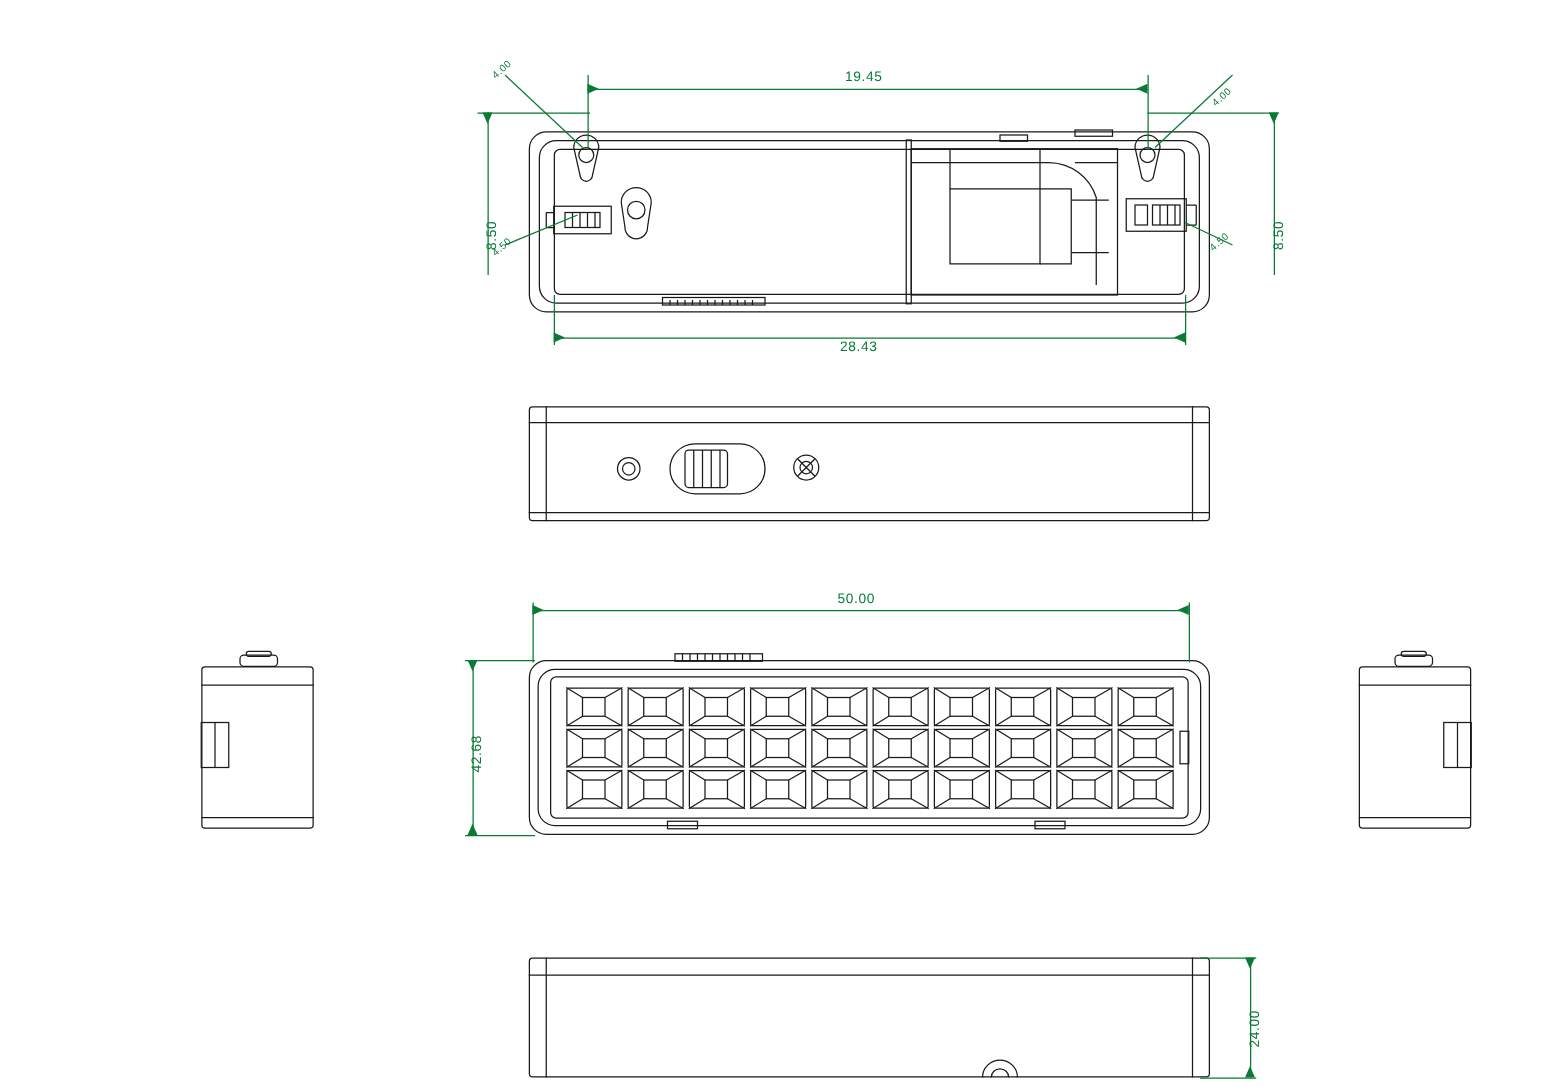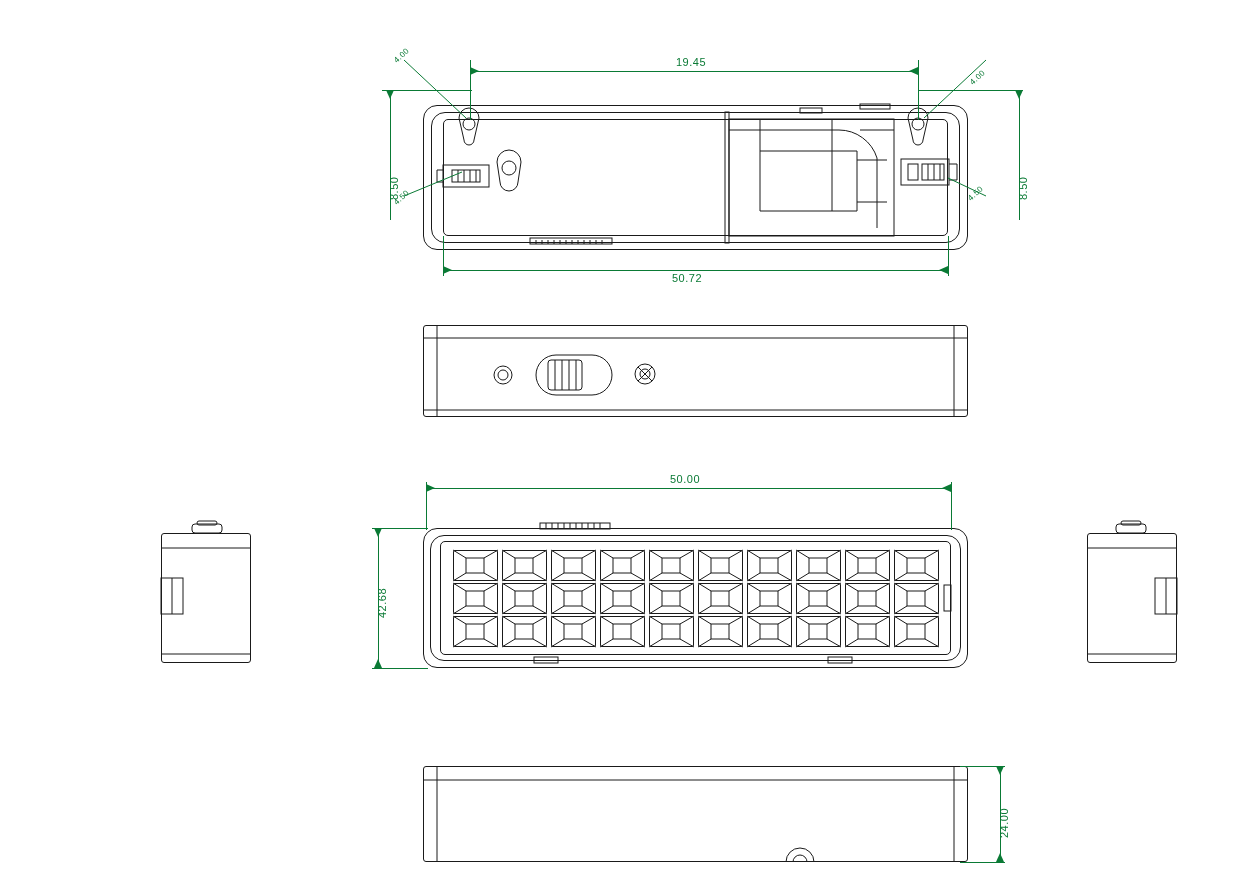--- a/index.html
+++ b/index.html
@@ -159,21 +159,21 @@
     <div class="arrow left" style="left:909px;top:67px;"></div>
     <div class="ext-v" style="left:470px;top:60px;height:60px;"></div>
     <div class="ext-v" style="left:918px;top:60px;height:60px;"></div>
     <div class="dim-label" style="left:676px;top:56px;">19.45</div>
 
     <div class="dim-h" style="left:443px;top:270px;width:505px;"></div>
     <div class="arrow right" style="left:443px;top:266px;"></div>
     <div class="arrow left" style="left:939px;top:266px;"></div>
     <div class="ext-v" style="left:443px;top:236px;height:40px;"></div>
     <div class="ext-v" style="left:948px;top:236px;height:40px;"></div>
-    <div class="dim-label" style="left:672px;top:272px;">50.72</div>
+    <div class="dim-label" style="left:672px;top:272px;">28.43</div>
 
     <div class="dim-v" style="left:390px;top:90px;height:130px;"></div>
     <div class="arrow down" style="left:386px;top:90px;"></div>
     <div class="ext-h" style="left:382px;top:90px;width:90px;"></div>
     <div class="dim-label vert" style="left:388px;top:200px;">8.50</div>
 
     <div class="dim-v" style="left:1019px;top:90px;height:130px;"></div>
     <div class="arrow down" style="left:1015px;top:90px;"></div>
     <div class="ext-h" style="left:918px;top:90px;width:105px;"></div>
     <div class="dim-label vert" style="left:1017px;top:200px;">8.50</div>

